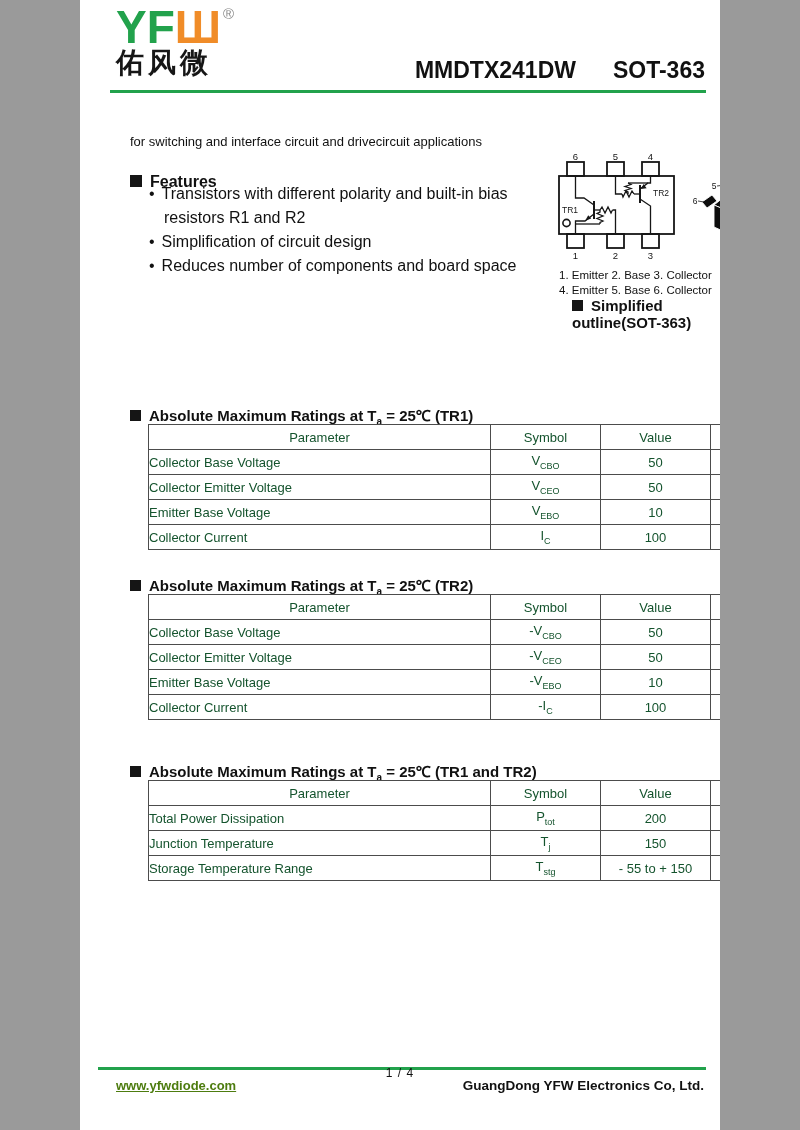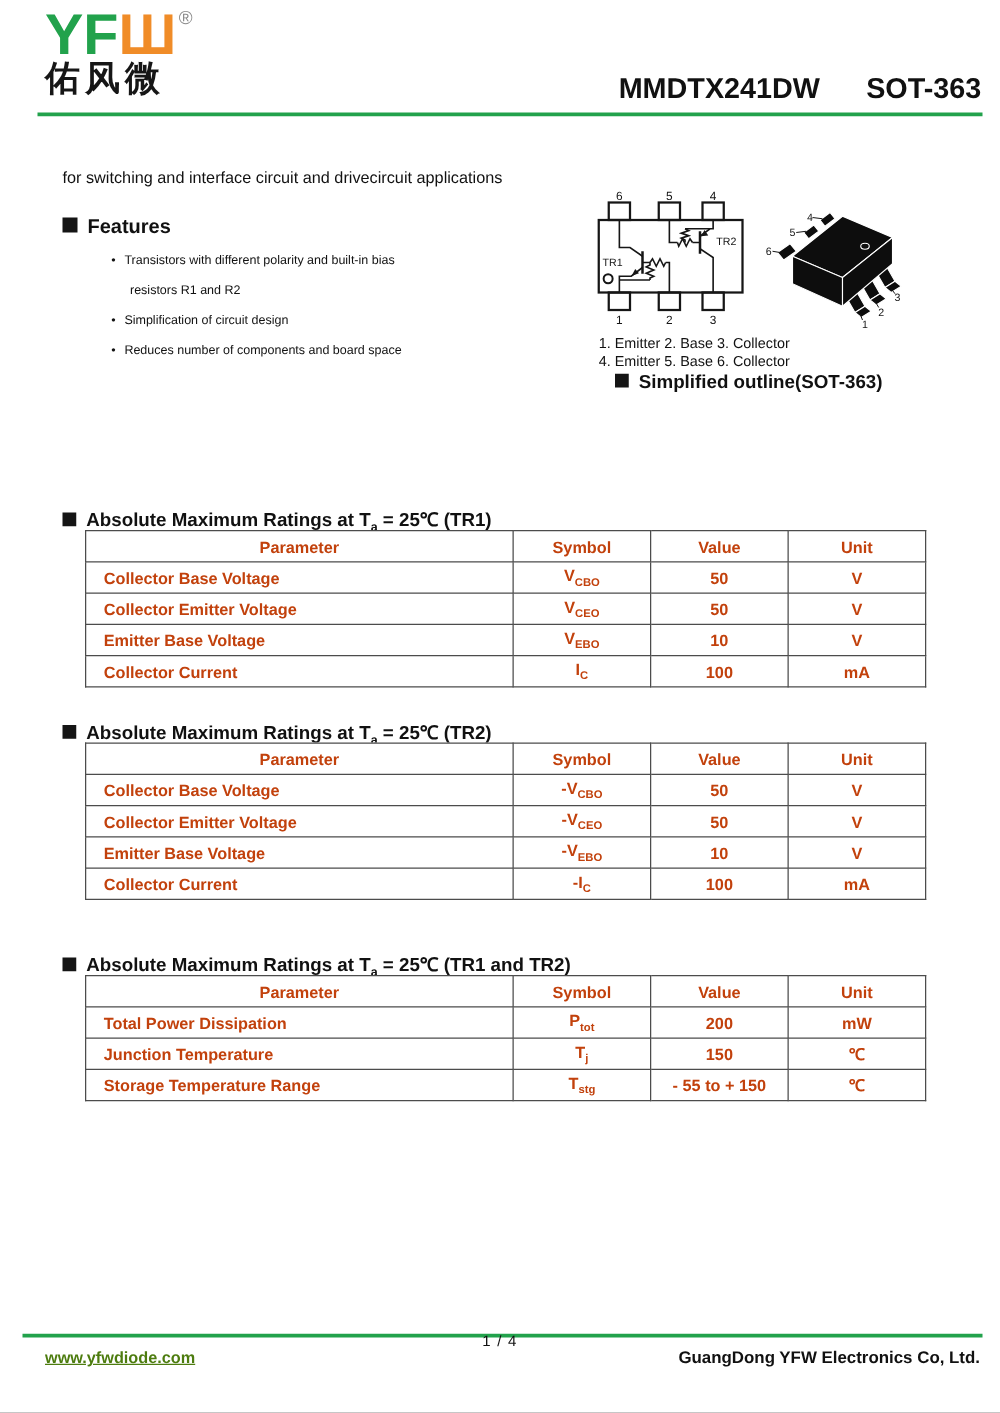--- a/index.html
+++ b/index.html
@@ -1,56 +1,56 @@
 <!DOCTYPE html>
 <html><head>
 <meta charset="utf-8">
 <style>
   html,body{margin:0;padding:0;background:#9a9a9a;}
   .page{
-    position:relative;width:800px;height:1130px;margin:0 auto;background:#ffffff;
+    position:relative;width:640px;height:1130px;margin:0 auto;background:#ffffff;
     font-family:"Liberation Sans", sans-serif;color:#111;overflow:hidden;
   }
   .abs{position:absolute;}
   
   .logo{left:36px;top:4px;line-height:1;}
   .logo-latin{font-size:46px;font-weight:bold;letter-spacing:0;}
   .reg{font-size:15px;color:#8a8a8a;font-weight:normal;position:relative;top:-24px;margin-left:2px;}
   .logo-cn{font-size:28px;font-weight:bold;letter-spacing:4px;margin-top:-1px;color:#161616;}
   .doc-title{top:57px;right:15px;font-size:23px;font-weight:bold;white-space:nowrap;}
   .doc-title .pkg{margin-left:37px;}
   .rule{height:3px;background:#22A24C;}
   .rule-top{top:90px;left:30px;right:14px;}
   .rule-bottom{top:1067px;left:18px;right:14px;}
   
   .square{display:inline-block;width:11px;height:11px;background:#151515;margin-right:8px;}
   .square.lg{width:12px;height:12px;}
   .intro-h{top:110px;left:27px;font-size:15px;font-weight:bold;}
   .intro-sub{top:134px;left:50px;font-size:13px;}
   .features-h{top:173px;left:50px;font-size:16px;font-weight:bold;}
-  .features-list{top:197px;left:69px;font-size:10px;margin-left:20px;}
+  .features-list{top:182px;left:69px;font-size:16px;}
   .feat{line-height:24px;white-space:nowrap;}
   .feat .dot{margin-right:7px;}
   .feat.cont{padding-left:15px;}
   
   .fig-circuit{left:474px;top:152px;}
   .fig-package{left:608px;top:150px;}
   .pin-desc{left:479px;top:268px;font-size:11.5px;line-height:14.5px;}
   .outline-h{left:492px;top:297px;font-size:15px;font-weight:bold;}
   
   .sec-heading{left:50px;font-size:15px;font-weight:bold;white-space:nowrap;}
   .sec-heading sub{font-size:10px;}
   .h1{top:405px;} .h2{top:575px;} .h3{top:761px;}
   table.ratings{position:absolute;left:68px;width:672px;border-collapse:collapse;table-layout:fixed;background:#fff;}
   .t1{top:424px;} .t2{top:594px;} .t3{top:780px;}
   table.ratings th, table.ratings td{
-    border:1px solid #4c4c4c;height:24px;padding:0;font-size:13px;font-weight:bold;
-    text-align:center;vertical-align:middle;color:#c2410c;
+    border:1px solid #4c4c4c;height:24px;padding:0;font-size:13px;font-weight:normal;
+    text-align:center;vertical-align:middle;color:#14532d;
   }
-  table.ratings td.param{text-align:left;padding-left:14px;}
+  table.ratings td.param{text-align:left;}
   table.ratings sub{font-size:9px;}
   col.c-param{width:342px;} col.c-sym{width:110px;} col.c-val{width:110px;} col.c-unit{width:110px;}
   
   .site-link{left:36px;top:1078px;font-size:13px;font-weight:bold;color:#4d7c0f;text-decoration:underline;cursor:pointer;}
   .page-num{left:0;right:0;top:1066px;text-align:center;font-size:12px;letter-spacing:1px;}
   .company{right:16px;top:1078px;font-size:13.5px;font-weight:bold;}
   svg text{font-family:"Liberation Sans", sans-serif;}
 </style>
 </head>
 <body>

